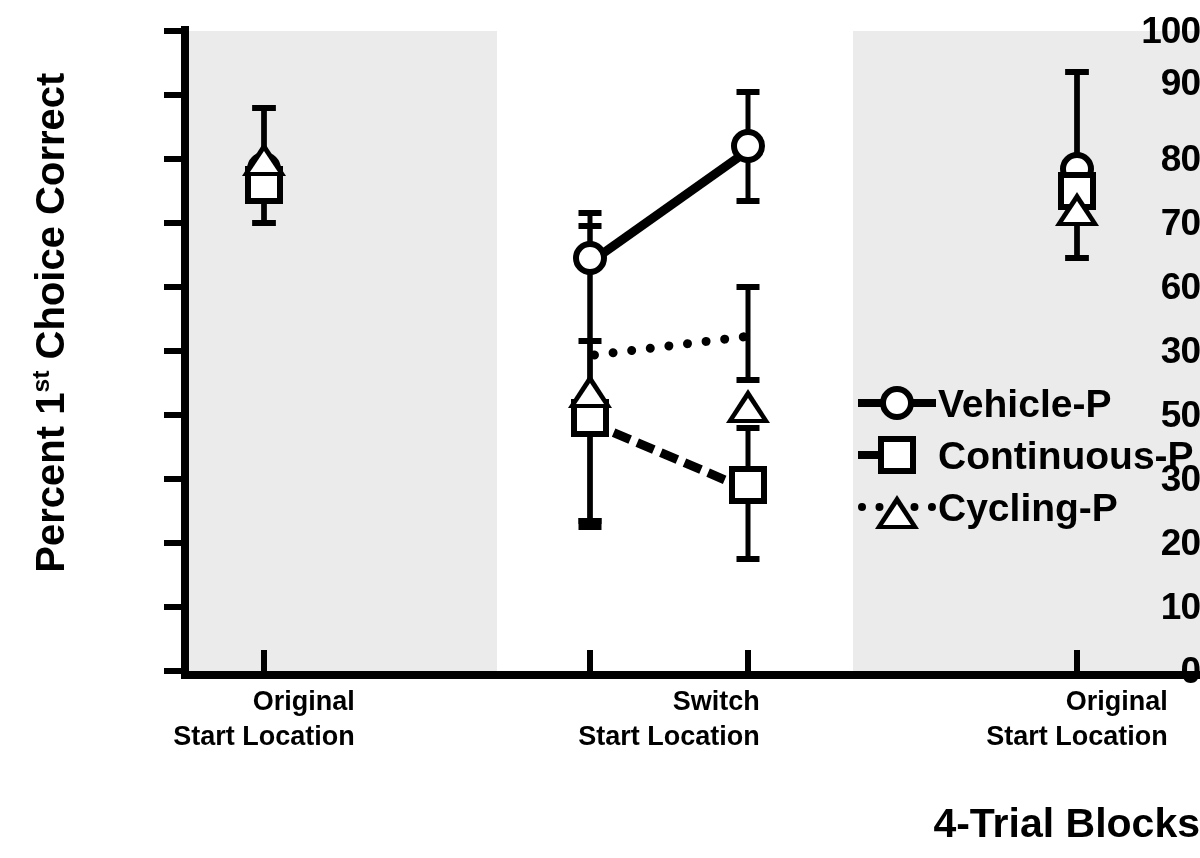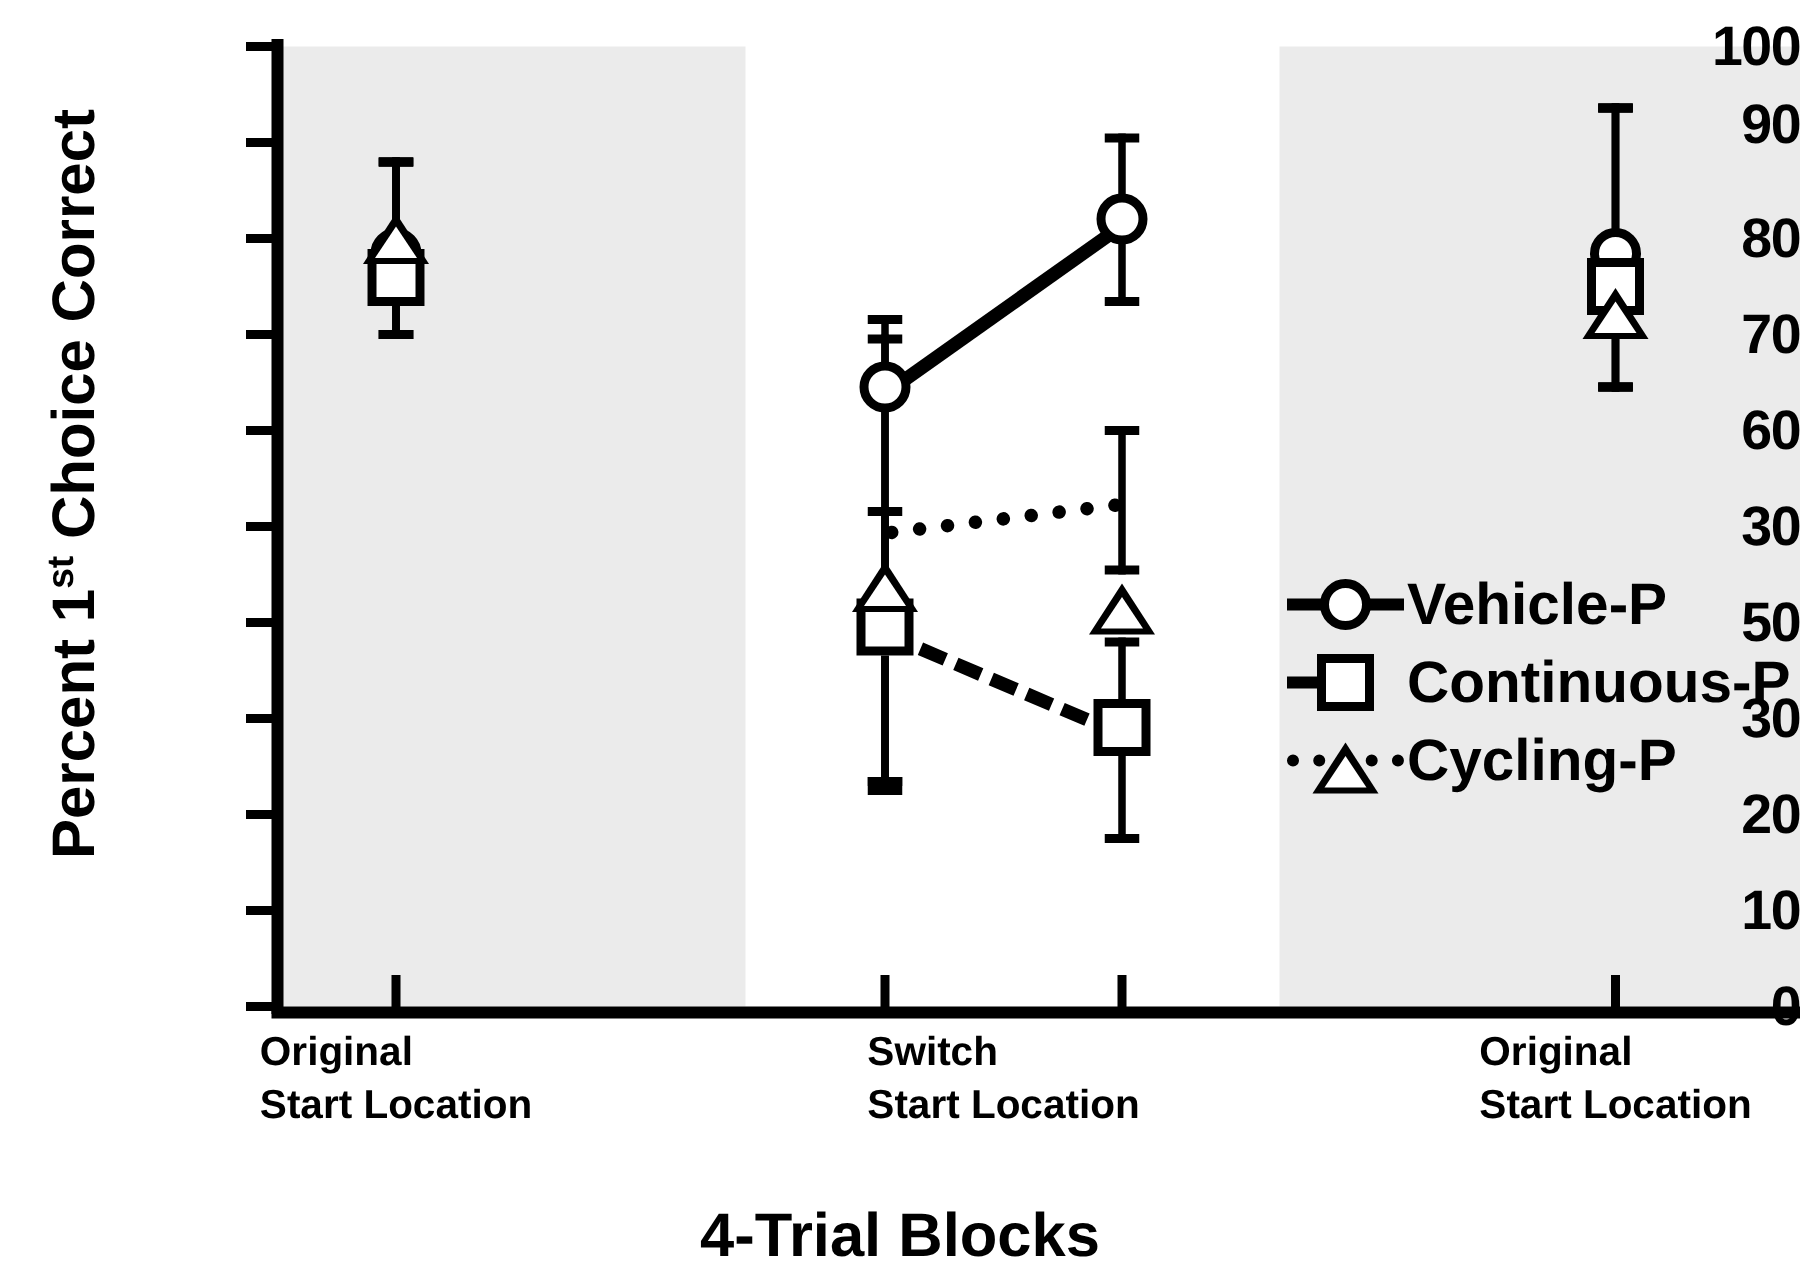--- a/index.html
+++ b/index.html
@@ -19,24 +19,24 @@
   .x-tick{position:absolute;top:650px;width:6px;height:22px;background:#000;}
 
   .y-tick-label{position:absolute;right:0;width:152px;text-align:right;
        font-size:37px;font-weight:bold;line-height:1;letter-spacing:-1px;}
 
   
   #y-axis-title{position:absolute;left:-260px;top:300px;width:620px;
        transform:rotate(-90deg);text-align:center;
        font-size:40px;font-weight:bold;white-space:nowrap;}
   #y-axis-title sup{font-size:.62em;vertical-align:super;}
-  #x-axis-title{position:absolute;left:0;top:800px;width:1200px;text-align:center;
+  #x-axis-title{position:absolute;left:0;top:800px;width:1200px;text-align:right;
        font-size:41px;font-weight:bold;}
 
-  .cat-label{position:absolute;top:684px;text-align:left;
+  .cat-label{position:absolute;top:684px;text-align:right;
        font-size:27px;font-weight:bold;line-height:1.28;white-space:nowrap;
        transform:translateX(-50%);}
 
   
   .errbar{position:absolute;width:5px;background:#000;transform:translateX(-50%);}
   .errcap{position:absolute;width:23px;height:6px;background:#000;transform:translateX(-50%);}
 
   .marker{position:absolute;transform:translate(-50%,-50%);}
   .m-circle{width:34px;height:34px;border:6px solid #000;border-radius:50%;
        background:#fff;box-sizing:border-box;}

